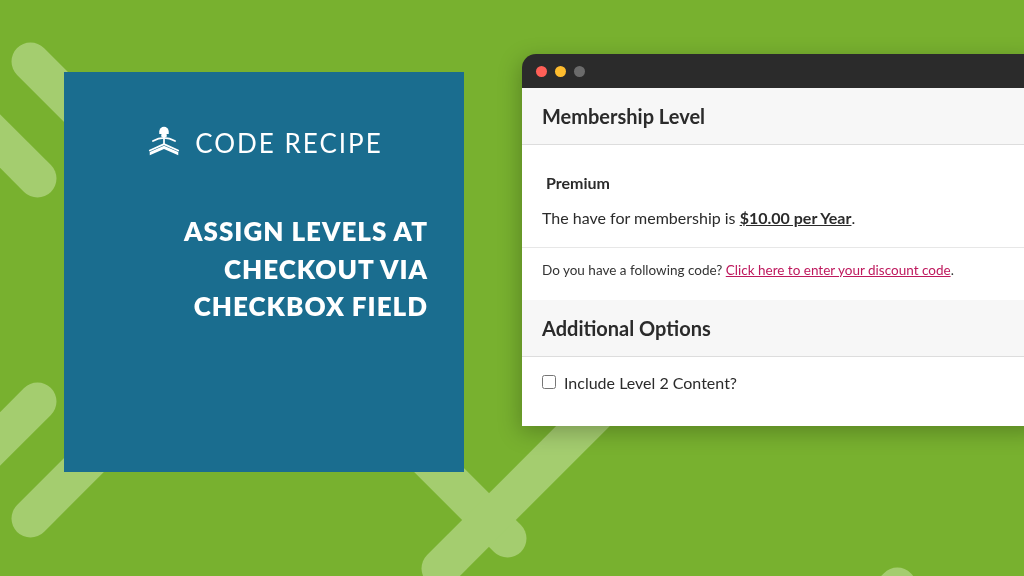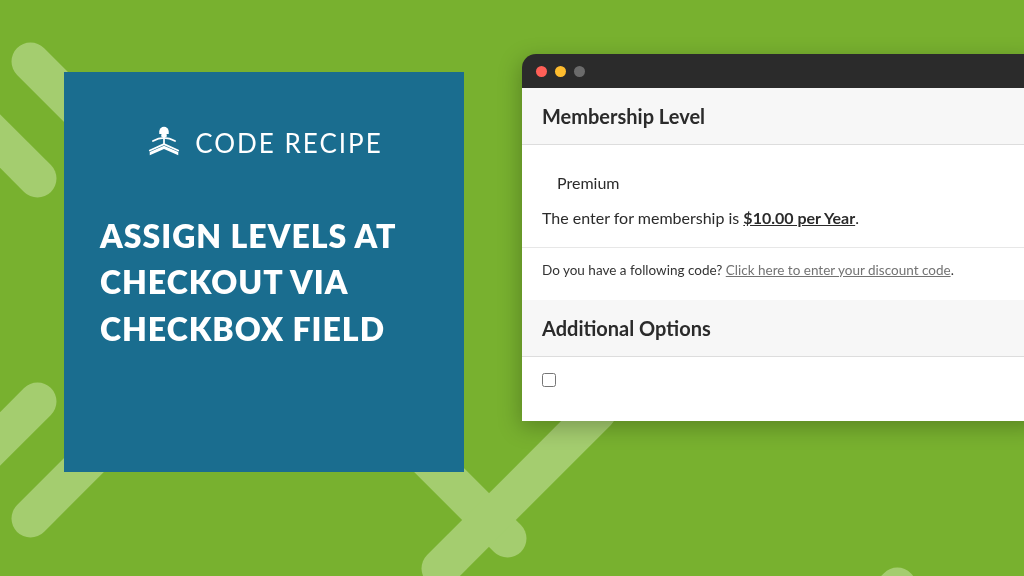--- a/index.html
+++ b/index.html
@@ -45,25 +45,25 @@
     gap: 12px;
     margin-bottom: 50px;
   }
   .logo-row svg { width: 38px; height: 38px; }
   .logo-text {
     font-size: 26px;
     letter-spacing: 2px;
     font-weight: 400;
   }
   .headline {
-    font-size: 32px;
+    font-size: 26px;
     font-weight: 800;
     letter-spacing: 1px;
     line-height: 1.45;
-    text-align: left;
+    text-align: right;
   }
 
   
   .browser {
     position: absolute;
     left: 522px;
     top: 54px;
     width: 520px;
     border-radius: 14px 14px 0 0;
     overflow: hidden;
@@ -90,30 +90,30 @@
     border-bottom: 1px solid #ddd;
     padding: 16px 20px;
     font-size: 20px;
     font-weight: 700;
   }
   .body-block {
     padding: 16px 20px;
     font-size: 16px;
     line-height: 1.55;
   }
-  .body-block .lvl-name { font-weight: 400; margin: 10px 0 10px 15px; }
+  .body-block .lvl-name { font-weight: 700; margin: 10px 0 10px 4px; }
   .price-line .price-strong { font-weight: 700; text-decoration: underline; }
   .hr { height: 1px; background: #e7e7e7; margin: 0; }
   .discount-row {
     padding: 14px 20px 22px 20px;
     font-size: 13.5px;
     color: #333;
   }
   .discount-row a {
-    color: #737373;
+    color: #be185d;
     text-decoration: underline;
   }
   .option-row {
     padding: 16px 20px 34px 20px;
     font-size: 16px;
     display: flex;
     align-items: center;
     gap: 8px;
   }
   .option-row input[type=checkbox] {
@@ -156,32 +156,33 @@
       <span class="dot yellow"></span>
       <span class="dot green"></span>
     </div>
     <div class="page">
 
       <div class="section-heading">Membership Level</div>
 
       <div class="body-block">
         <div class="lvl-name">Premium</div>
         <div class="price-line">
-          <span>The enter for membership is </span><span class="price-strong">$10.00 per Year</span><span>.</span>
+          <span>The have for membership is </span><span class="price-strong">$10.00 per Year</span><span>.</span>
         </div>
       </div>
 
       <div class="hr"></div>
 
       <div class="discount-row">
         <span>Do you have a following code? </span><a href="#">Click here to enter your discount code</a><span>.</span>
       </div>
 
       <div class="section-heading">Additional Options</div>
 
       <div class="option-row">
         <input type="checkbox" id="opt1" style="">
+        <label for="opt1">Include Level 2 Content?</label>
       </div>
 
     </div>
   </div>
 
 </div>
 
 </body></html>

